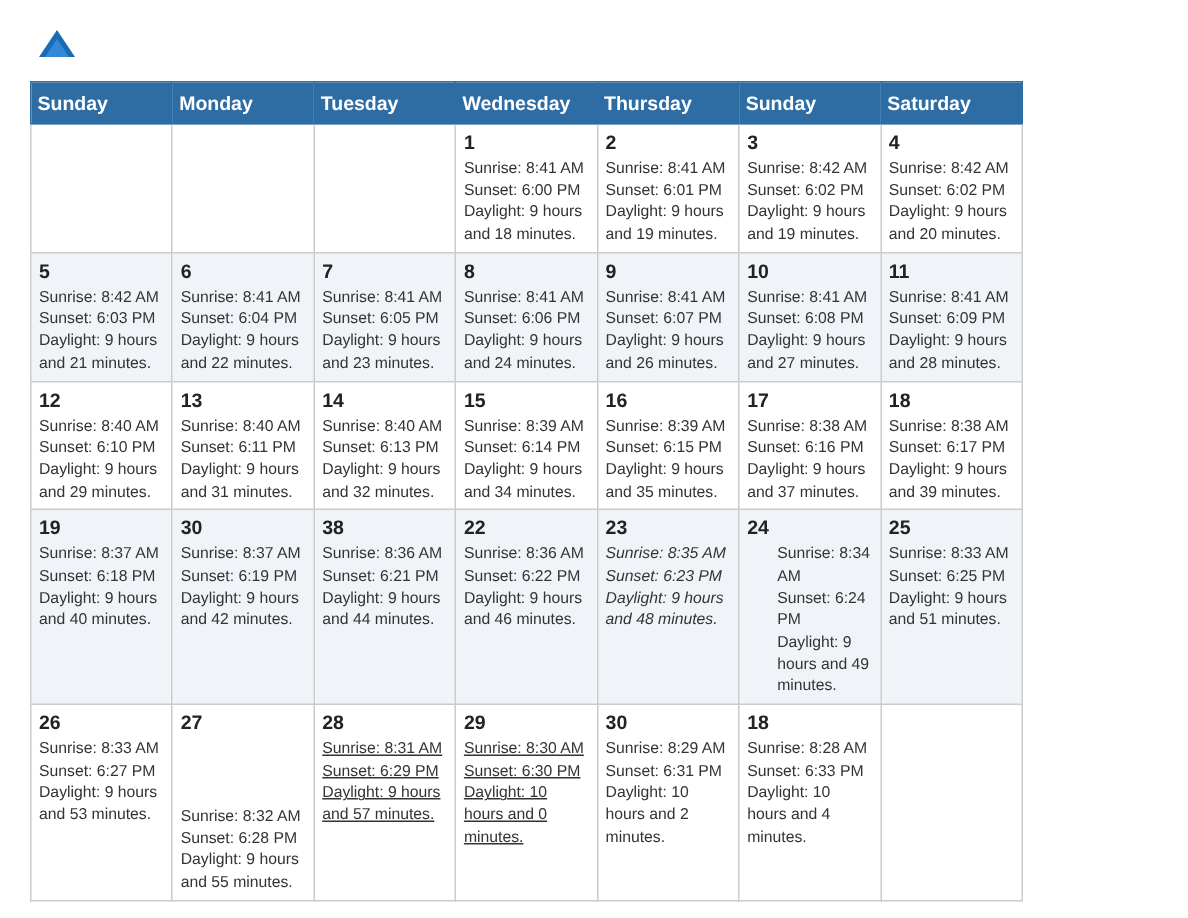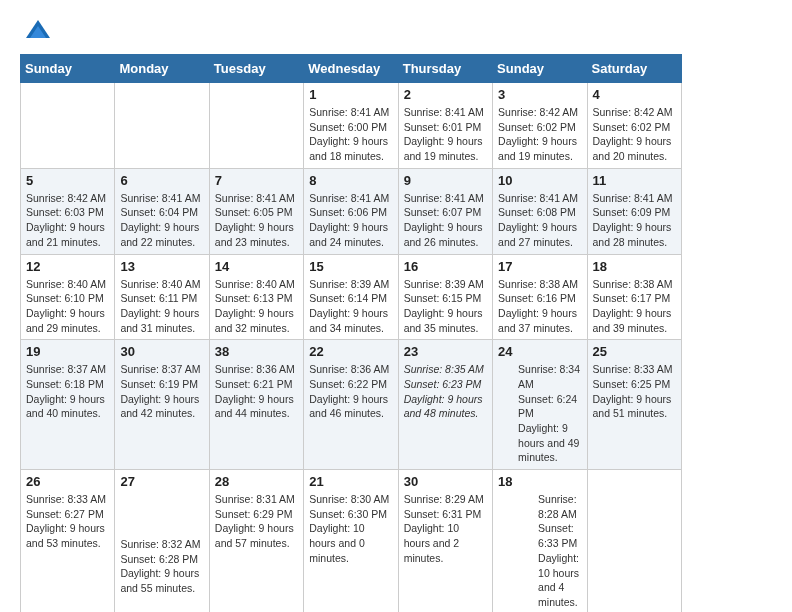--- a/index.html
+++ b/index.html
@@ -297,39 +297,39 @@
 Daylight: 9 hours and 53 minutes.</div>
           </td>
           <td>
             <div class="day-num">27</div>
             <div class="cell-text" style="white-space: pre-line; margin-top: 48px;">Sunrise: 8:32 AM
 Sunset: 6:28 PM
 Daylight: 9 hours and 55 minutes.</div>
           </td>
           <td>
             <div class="day-num">28</div>
-            <div class="cell-text" style="white-space: pre-line;">Sunrise: 8:31 AM
+            <div class="cell-text" style="white-space: pre-line; text-decoration: underline;">Sunrise: 8:31 AM
 Sunset: 6:29 PM
 Daylight: 9 hours and 57 minutes.</div>
           </td>
           <td>
-            <div class="day-num">21</div>
-            <div class="cell-text" style="white-space: pre-line;">Sunrise: 8:30 AM
+            <div class="day-num">29</div>
+            <div class="cell-text" style="white-space: pre-line; text-decoration: underline;">Sunrise: 8:30 AM
 Sunset: 6:30 PM
 Daylight: 10 hours and 0 minutes.</div>
           </td>
           <td>
             <div class="day-num">30</div>
             <div class="cell-text" style="white-space: pre-line;">Sunrise: 8:29 AM
 Sunset: 6:31 PM
 Daylight: 10 hours and 2 minutes.</div>
           </td>
           <td>
             <div class="day-num">18</div>
-            <div class="cell-text" style="white-space: pre-line; margin-left: 40px;">Sunrise: 8:28 AM
+            <div class="cell-text" style="white-space: pre-line;">Sunrise: 8:28 AM
 Sunset: 6:33 PM
 Daylight: 10 hours and 4 minutes.</div>
           </td>
           <td></td>
         </tr>
       </tbody>
   </table>
 </div>
 
 </body></html>

